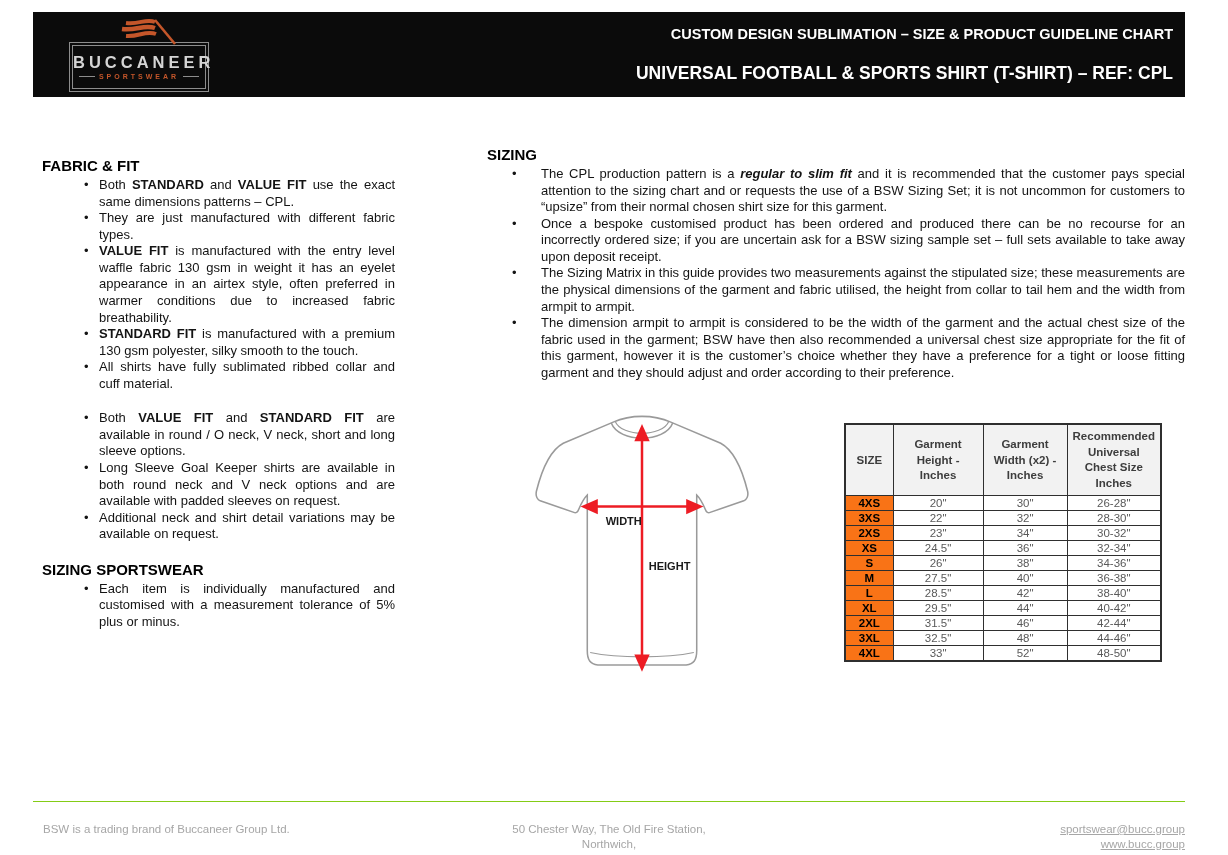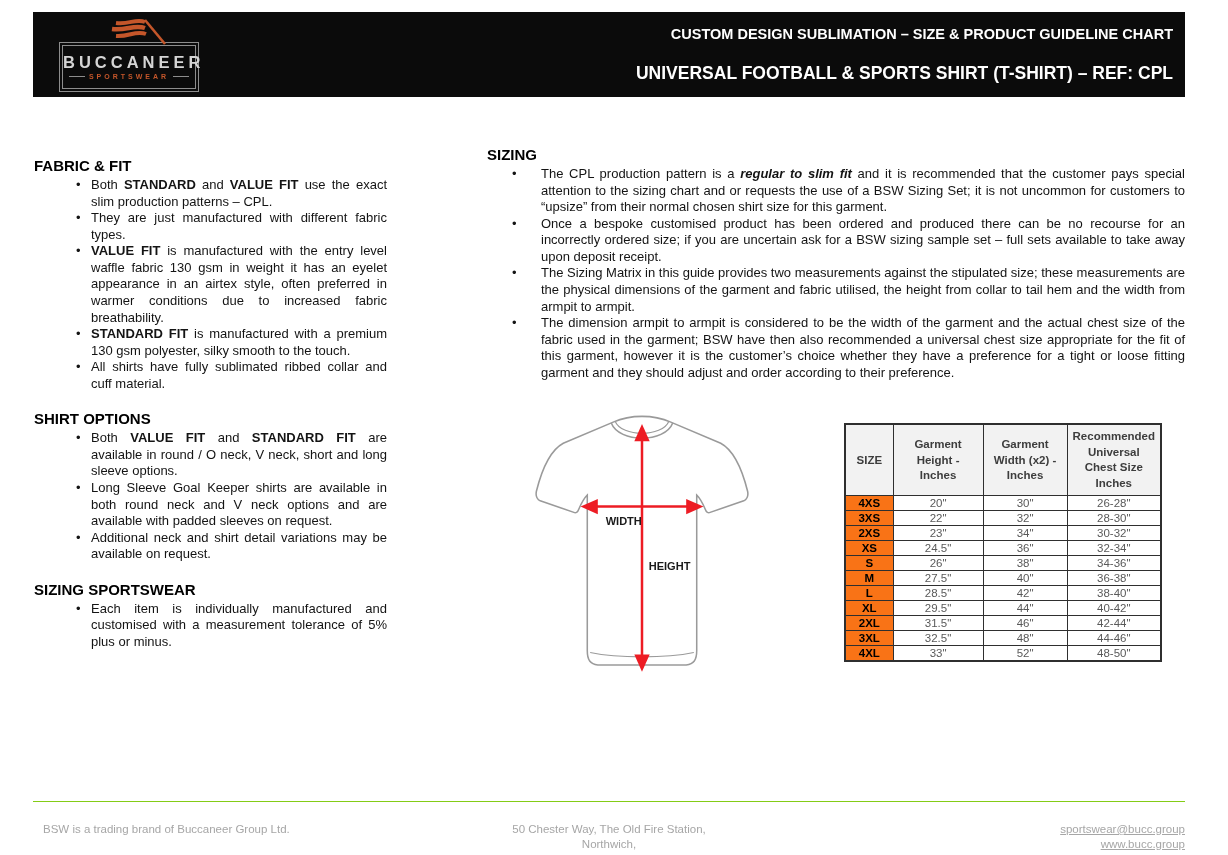--- a/index.html
+++ b/index.html
@@ -7,31 +7,31 @@
     width:1228px;height:855px;position:relative;background:#ffffff;
     font-family:"Liberation Sans",sans-serif;overflow:hidden;
   }
   *{box-sizing:border-box;}
 
   
   .header{position:absolute;left:33px;top:12px;width:1152px;height:85px;background:#0b0b0b;}
   .title1{position:absolute;top:14px;right:12px;color:#ffffff;font-weight:bold;font-size:14.5px;white-space:nowrap;}
   .title2{position:absolute;top:51px;right:12px;color:#ffffff;font-weight:bold;font-size:17.5px;white-space:nowrap;}
 
-  .logo{position:absolute;left:26px;top:30px;width:140px;height:50px;}
+  .logo{position:absolute;left:36px;top:30px;width:140px;height:50px;}
   .flag{position:absolute;left:44px;top:-24px;width:66px;height:28px;z-index:2;}
   .logo-box{position:absolute;left:0;top:0;width:140px;height:50px;border:1px solid #8d8d8d;padding:2px;}
   .logo-inner{border:1px solid #8d8d8d;width:100%;height:100%;display:flex;flex-direction:column;justify-content:center;}
   .brand{text-align:center;color:#d5d5d5;font-weight:bold;font-size:16.5px;letter-spacing:4px;line-height:1;margin-top:2px;}
   .sub-row{display:flex;align-items:center;margin:3px 6px 2px;}
   .rule{flex:1;height:1px;background:#8d8d8d;}
   .subbrand{color:#c4562a;font-size:7px;font-weight:bold;letter-spacing:3px;padding:0 4px;line-height:1;}
 
   
-  .col-left{position:absolute;left:34px;top:157px;width:353px;}
+  .col-left{position:absolute;left:42px;top:157px;width:353px;}
   .col-right{position:absolute;left:487px;top:146px;width:698px;}
   .sec-title{font-weight:bold;font-size:15px;color:#000;margin:0 0 3px 0;}
   .section+.section{margin-top:18px;}
   .bullet{display:flex;font-size:13px;color:#141414;line-height:1.275;}
   .col-left .dot{margin-left:42px;width:15px;flex:none;}
   .col-right .dot{margin-left:25px;width:29px;flex:none;}
   .txt{flex:1;text-align:justify;}
   .b{font-weight:bold;}
   .i{font-style:italic;}
 
@@ -80,41 +80,40 @@
   </div>
   <div class="title1">CUSTOM DESIGN SUBLIMATION – SIZE &amp; PRODUCT GUIDELINE CHART</div>
   <div class="title2">UNIVERSAL FOOTBALL &amp; SPORTS SHIRT (T-SHIRT) – REF: CPL</div>
 </div>
 
 <div class="col-left" id="left-sections">
     <div class="section">
       <div class="sec-title">FABRIC &amp; FIT</div>
       <div class="bullet">
         <span class="dot">•</span>
-        <div class="txt"><span>Both </span><span class="b">STANDARD</span><span> and </span><span class="b">VALUE FIT</span><span> use the exact slim production patterns – CPL.</span></div>
+        <div class="txt"><span>Both </span><span class="b">STANDARD</span><span> and </span><span class="b">VALUE FIT</span><span> use the exact same dimensions patterns – CPL.</span></div>
       </div>
       <div class="bullet">
         <span class="dot">•</span>
         <div class="txt"><span>They are just manufactured with different fabric types.</span></div>
       </div>
       <div class="bullet">
         <span class="dot">•</span>
         <div class="txt"><span class="b">VALUE FIT</span><span> is manufactured with the entry level waffle fabric 130 gsm in weight it has an eyelet appearance in an airtex style, often preferred in warmer conditions due to increased fabric breathability.</span></div>
       </div>
       <div class="bullet">
         <span class="dot">•</span>
         <div class="txt"><span class="b">STANDARD FIT</span><span> is manufactured with a premium 130 gsm polyester, silky smooth to the touch.</span></div>
       </div>
       <div class="bullet">
         <span class="dot">•</span>
         <div class="txt"><span>All shirts have fully sublimated ribbed collar and cuff material.</span></div>
       </div>
     </div>
     <div class="section">
-      <div class="sec-title">SHIRT OPTIONS</div>
       <div class="bullet">
         <span class="dot">•</span>
         <div class="txt"><span>Both </span><span class="b">VALUE FIT</span><span> and </span><span class="b">STANDARD FIT</span><span> are available in round / O neck, V neck, short and long sleeve options.</span></div>
       </div>
       <div class="bullet">
         <span class="dot">•</span>
         <div class="txt"><span>Long Sleeve Goal Keeper shirts are available in both round neck and V neck options and are available with padded sleeves on request.</span></div>
       </div>
       <div class="bullet">
         <span class="dot">•</span>

